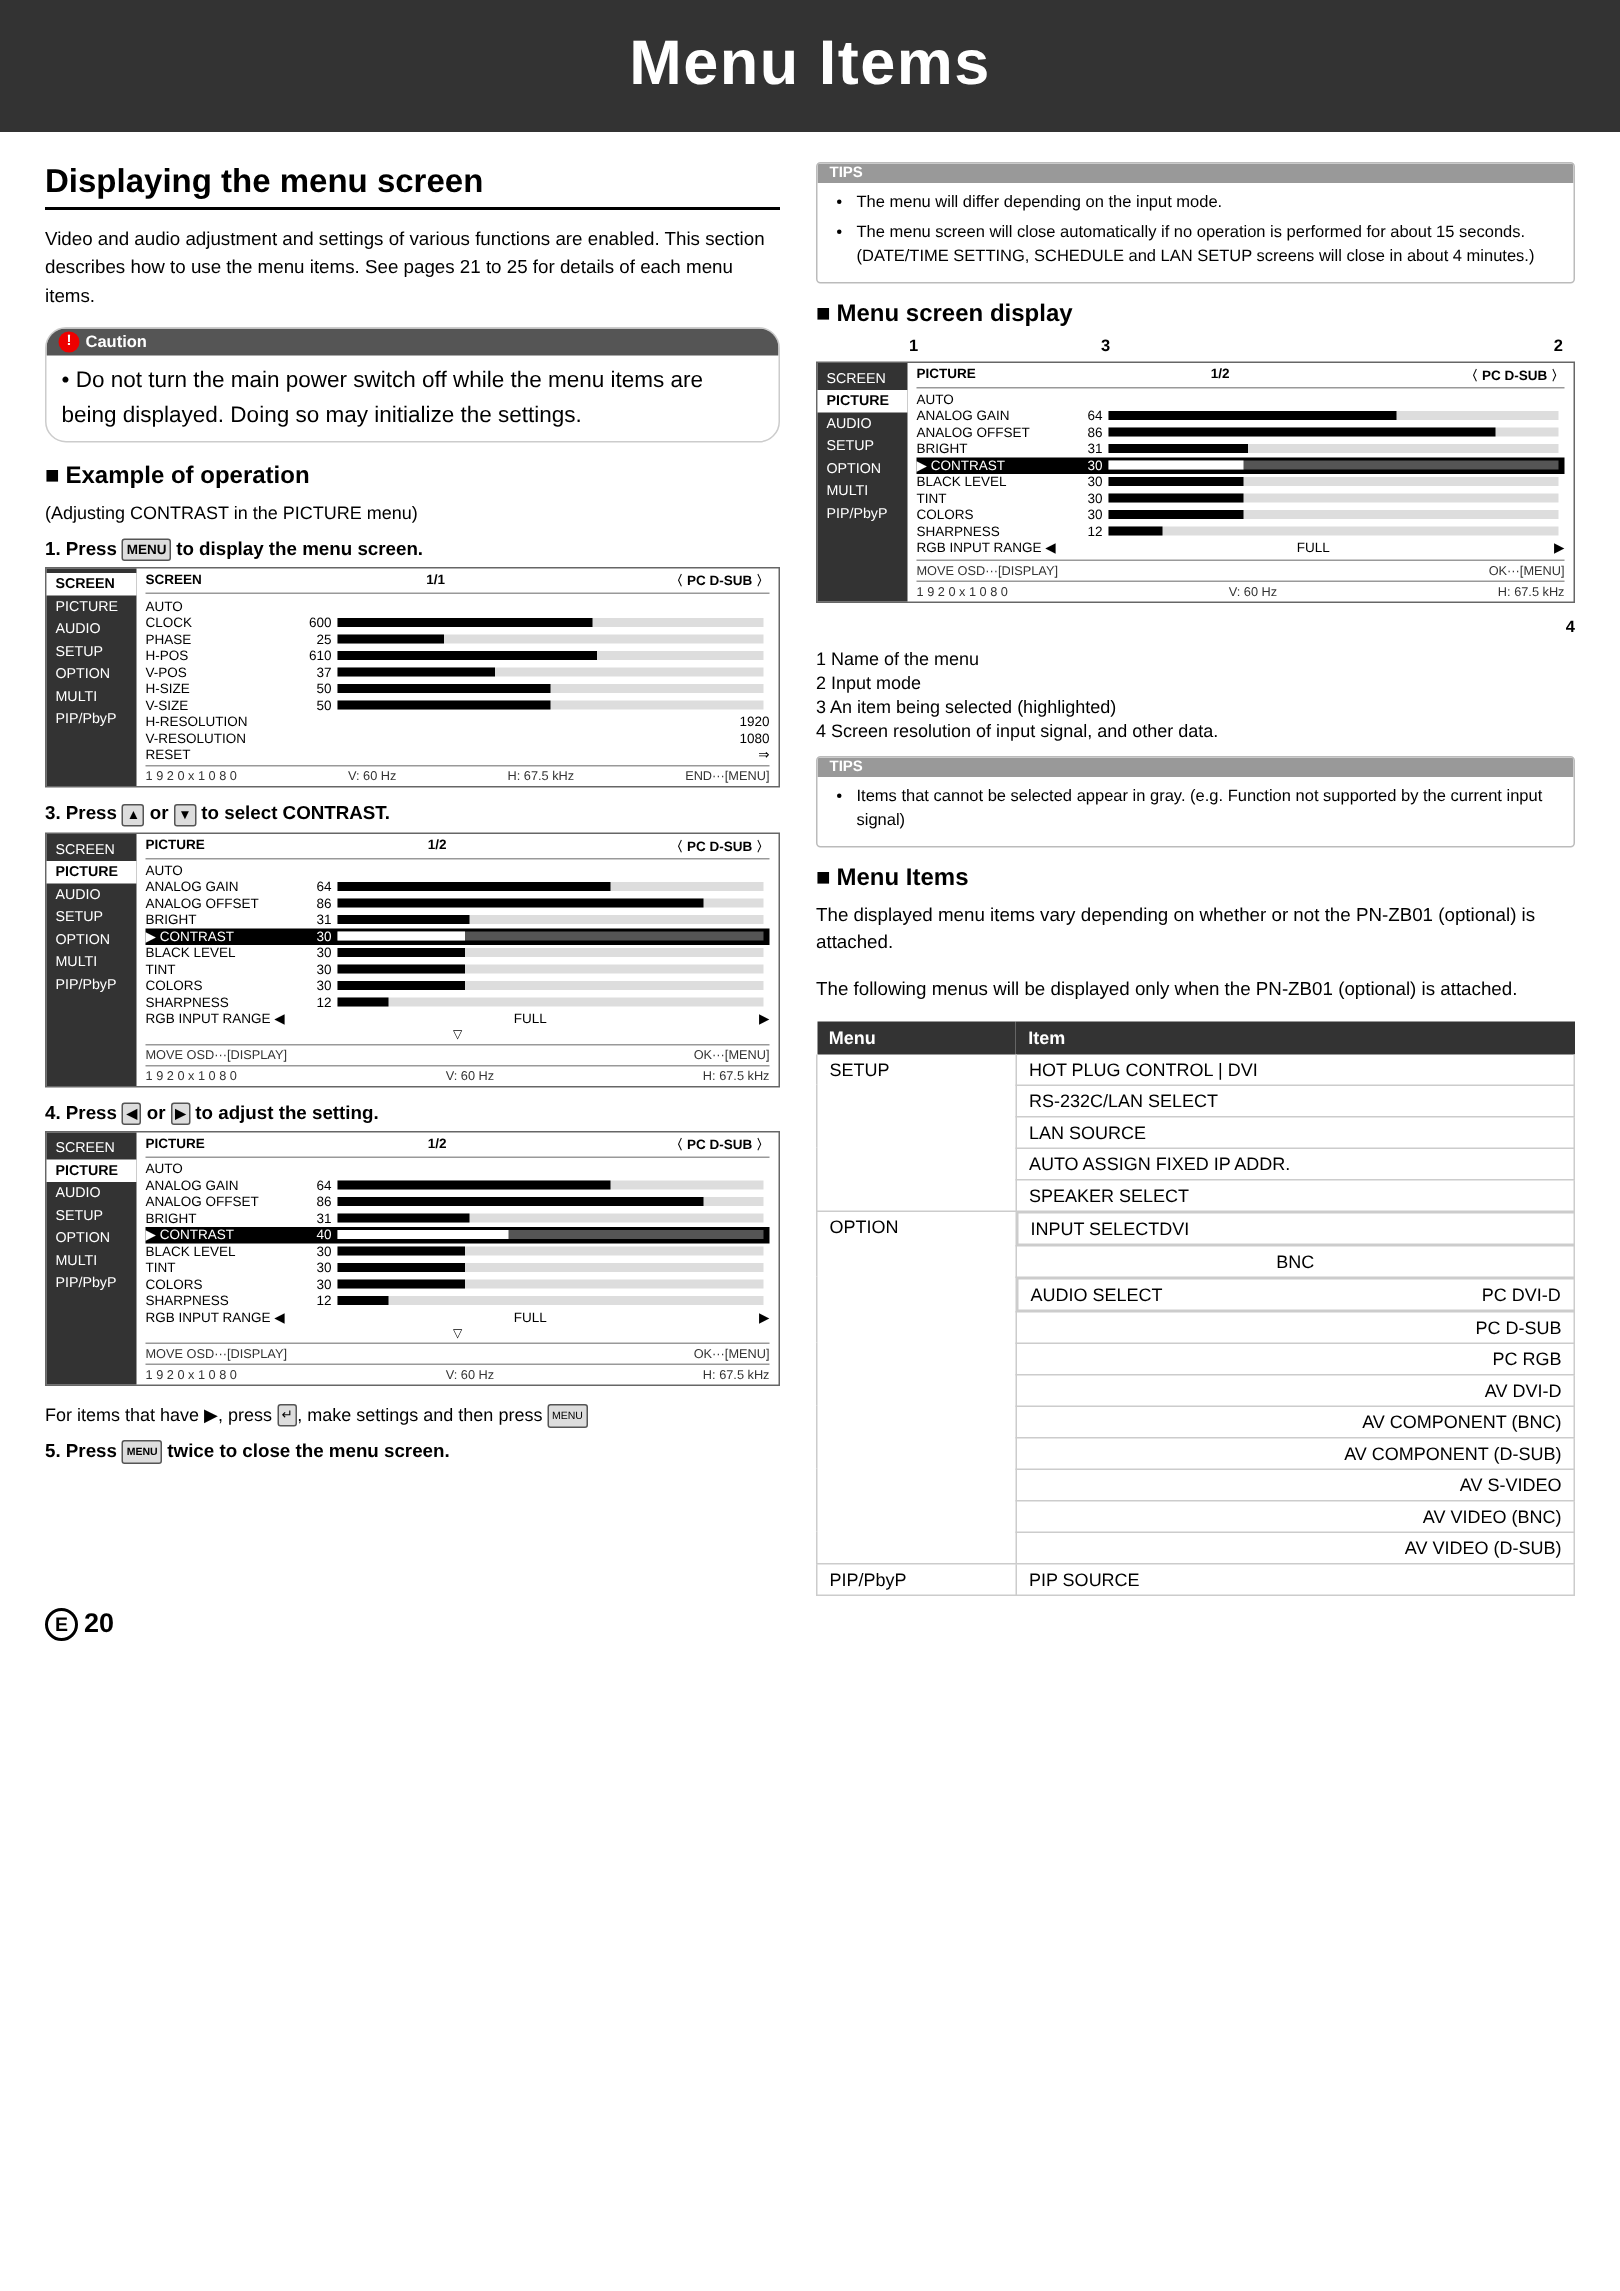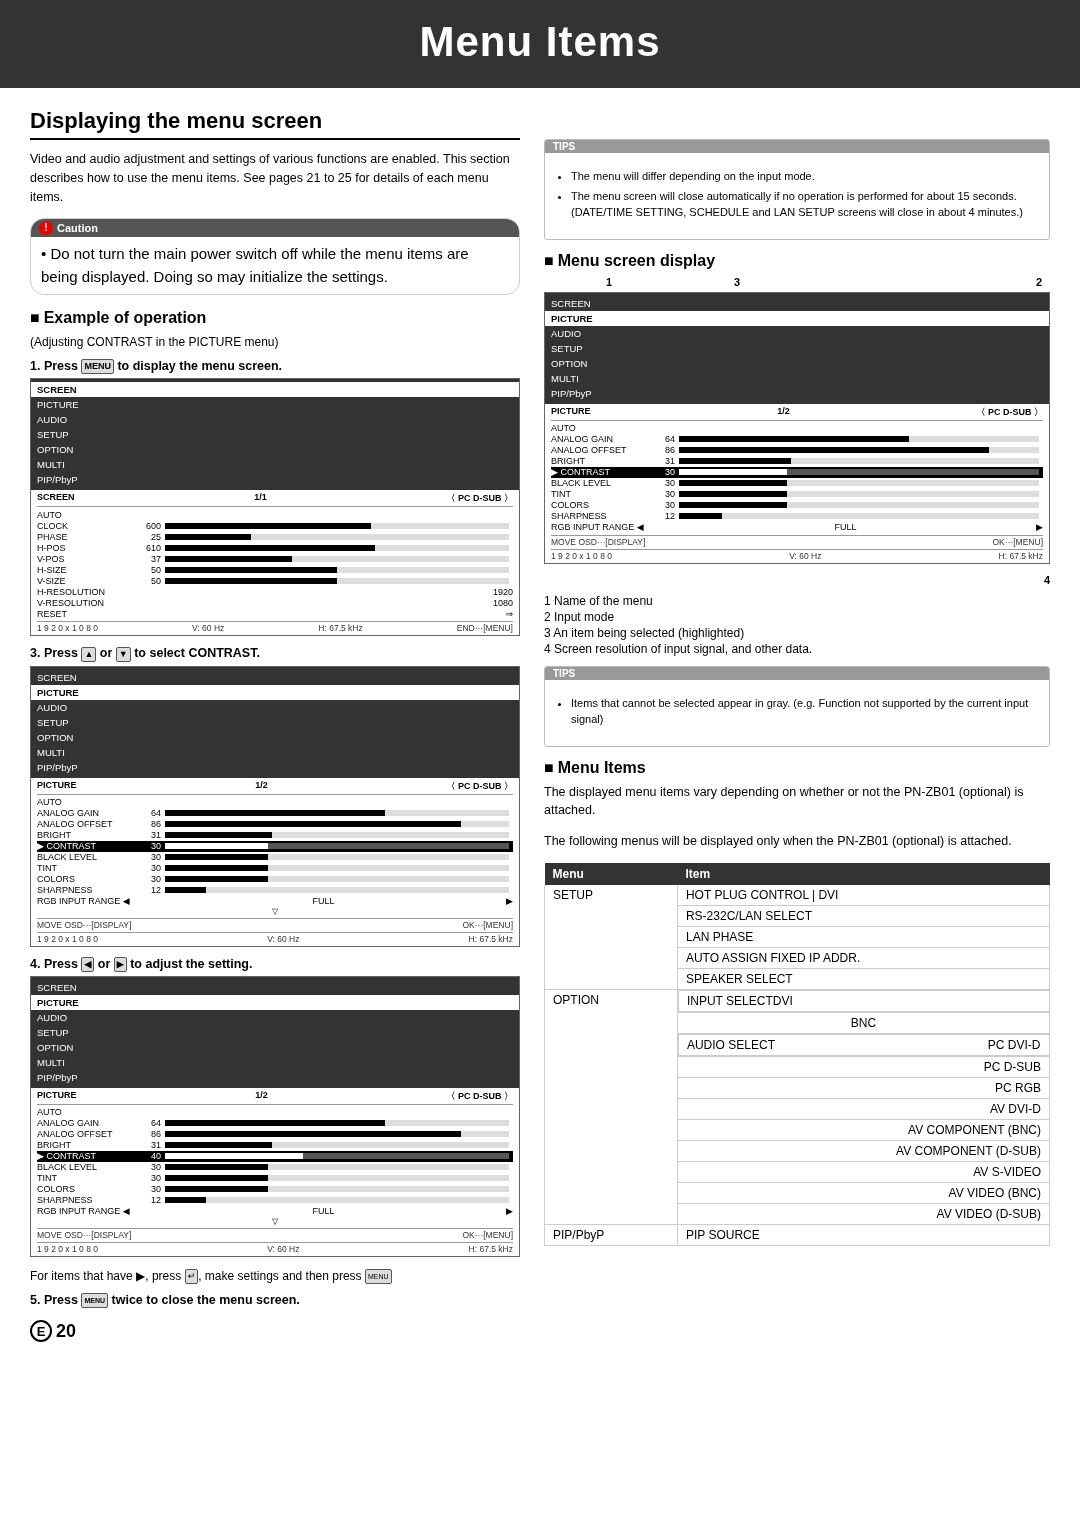--- a/index.html
+++ b/index.html
@@ -32,21 +32,20 @@
       flex-direction: row;
       padding: 20px 30px 20px 30px;
       gap: 24px;
     }
     .left-col {
       flex: 0 0 490px;
       width: 490px;
     }
     .right-col {
       flex: 1;
-      margin-top: 31px;
     }
 
     
     .section-title {
       font-size: 22px;
       font-weight: bold;
       border-bottom: 2px solid #000;
       padding-bottom: 4px;
       margin-bottom: 10px;
     }
@@ -118,21 +117,20 @@
     
     .menu-screen {
       border: 1.5px solid #666;
       background: #fff;
       margin-bottom: 10px;
       font-size: 10px;
       width: 100%;
     }
     .menu-screen-inner {
       display: flex;
-      flex-direction: column;
     }
     .menu-sidebar {
       background: #333;
       color: #fff;
       padding: 3px 0;
       min-width: 60px;
     }
     .menu-sidebar-item {
       padding: 2px 6px;
       font-size: 9.5px;
@@ -198,21 +196,21 @@
       overflow: hidden;
     }
     .tips-header {
       background: #999;
       color: #fff;
       font-size: 10px;
       font-weight: bold;
       padding: 1px 8px;
     }
     .tips-body {
-      padding: 15px 10px;
+      padding: 5px 10px;
       font-size: 11px;
       line-height: 1.5;
     }
     .tips-body ul {
       list-style: disc;
       padding-left: 16px;
     }
     .tips-body li {
       margin-bottom: 3px;
     }
@@ -769,21 +767,21 @@
       </thead>
       <tbody>
         <tr>
           <td rowspan="5" style="vertical-align:top;font-weight:normal">SETUP</td>
           <td>HOT PLUG CONTROL | DVI</td>
         </tr>
         <tr>
           <td>RS-232C/LAN SELECT</td>
         </tr>
         <tr>
-          <td>LAN PHASE</td>
+          <td>LAN SOURCE</td>
         </tr>
         <tr>
           <td>AUTO ASSIGN FIXED IP ADDR.</td>
         </tr>
         <tr>
           <td>SPEAKER SELECT</td>
         </tr>
 
         <tr>
           <td rowspan="11" style="vertical-align:top;font-weight:normal">OPTION</td>

